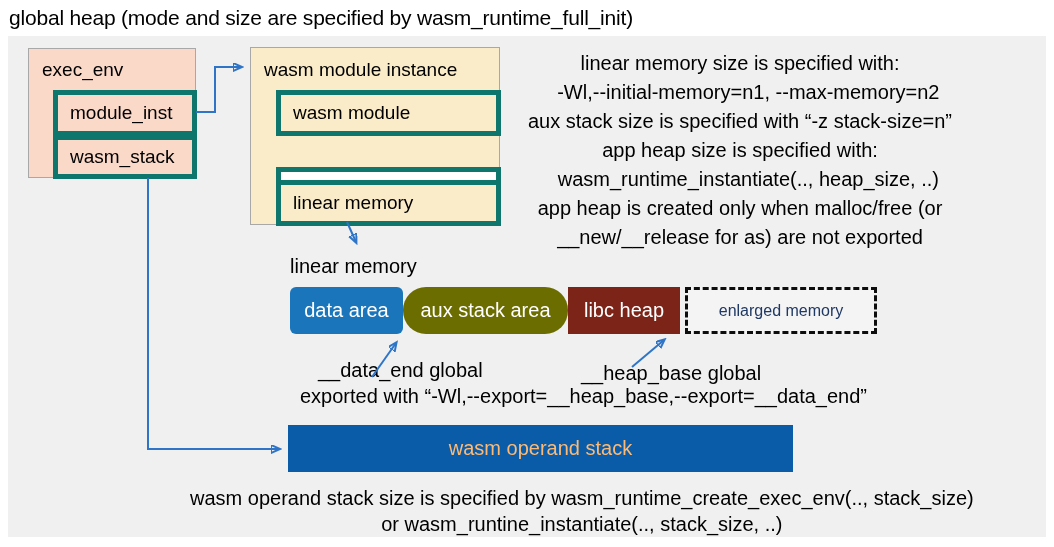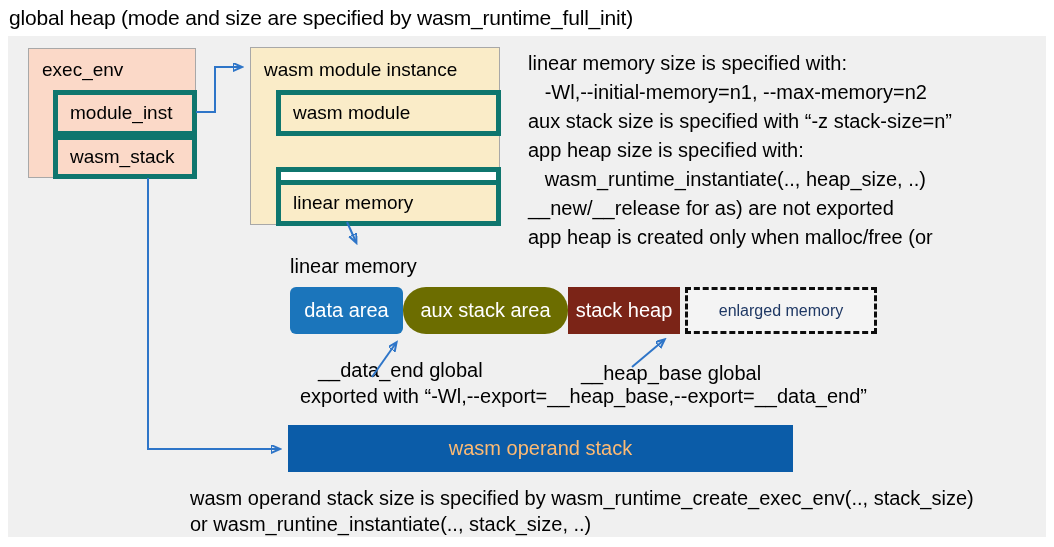--- a/index.html
+++ b/index.html
@@ -1,20 +1,20 @@
 <!DOCTYPE html>
 <html><head>
 <meta charset="utf-8">
 <style>
   * { margin:0; padding:0; box-sizing:border-box; }
   html,body { width:1054px; height:547px; background:#fff; overflow:hidden;
               font-family:"Liberation Sans", sans-serif; color:#000; }
   .stage { position:relative; width:1054px; height:547px; background:#fff; }
   .title { position:absolute; left:9px; top:6px; font-size:21px; letter-spacing:-0.2px; }
-  .panel { position:absolute; left:8px; top:36px; width:1038px; height:501px; background:#f0f0f0; }
+  .panel { position:absolute; left:8px; top:36px; width:1038px; height:501px; background:#f0f0f0;text-align:center; }
 
   
   .box { position:absolute; border:1px solid #a8a8a8; font-size:19px; }
   .box-header { position:absolute; left:0; top:0; width:100%; padding-left:13px; display:flex; align-items:center; }
   .box-row { position:absolute; border:5px solid #0f766e; padding-left:12px; display:flex; align-items:center; }
 
   .exec-env { left:20px; top:12px; width:168px; height:130px; }
   .exec-env .box-header { height:42px; }
   .exec-env .row-0 { left:24px; top:41px; width:144px; height:46px; }
   .exec-env .row-1 { left:24px; top:86px; width:144px; height:44px; }
@@ -82,29 +82,29 @@
       <div class="box-row row-1" style="background-color: #ffffff; margin-top: 32px;">funcs, globals, tables</div>
       <div class="box-row row-2" style="background-color: rgb(250, 236, 200);">linear memory</div>
     </div>
 
     <div class="notes-right">
       <div class="note-line">linear memory size is specified with:</div>
       <div class="note-line">   -Wl,--initial-memory=n1, --max-memory=n2</div>
       <div class="note-line">aux stack size is specified with “-z stack-size=n”</div>
       <div class="note-line">app heap size is specified with:</div>
       <div class="note-line">   wasm_runtime_instantiate(.., heap_size, ..)</div>
+      <div class="note-line">app heap is created only when malloc/free (or</div>
       <div class="note-line">__new/__release for as) are not exported</div>
-      <div class="note-line">app heap is created only when malloc/free (or</div>
     </div>
 
     <div class="lm-label">linear memory</div>
     <div class="mem-bar">
       <div class="seg seg-0" style="background-color: rgb(27, 117, 187); border-radius: 6px;">data area</div>
       <div class="seg seg-1" style="background-color: rgb(108, 109, 0);">aux stack area</div>
-      <div class="seg seg-3" style="background-color: rgb(123, 36, 23);">stack heap</div>
+      <div class="seg seg-3" style="background-color: rgb(123, 36, 23);">libc heap</div>
       <div class="enlarged">enlarged memory</div>
     </div>
 
     <div class="ann ann-data-end">__data_end global</div>
     <div class="ann ann-heap-base">__heap_base global</div>
     <div class="ann ann-exported">exported with “-Wl,--export=__heap_base,--export=__data_end”</div>
 
     <div class="op-stack" style="background-color: rgb(11, 92, 168);">wasm operand stack</div>
 
     <div class="notes-bottom">

